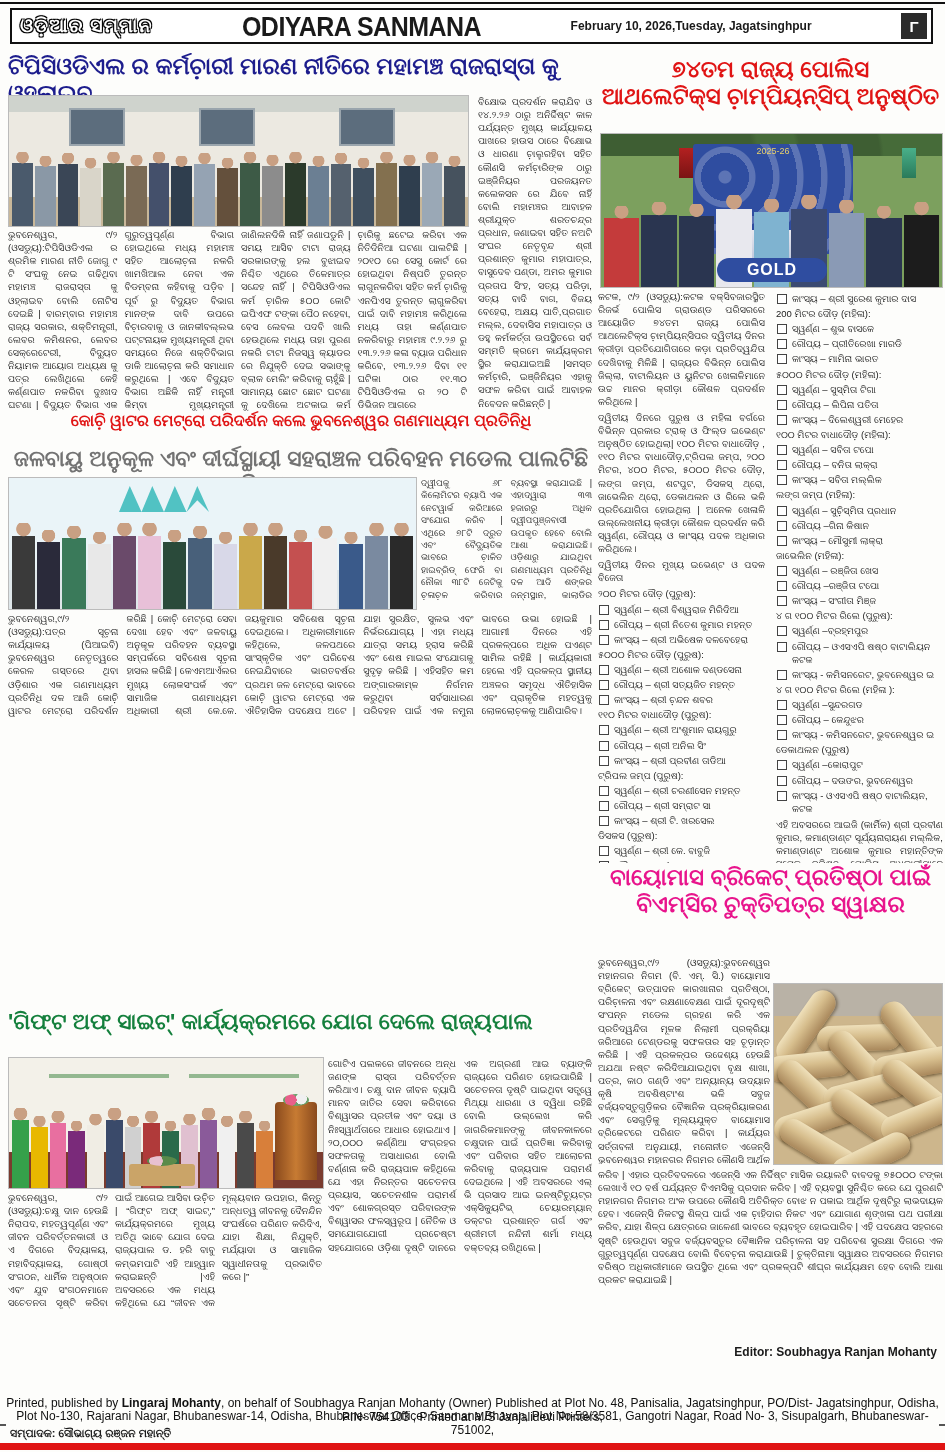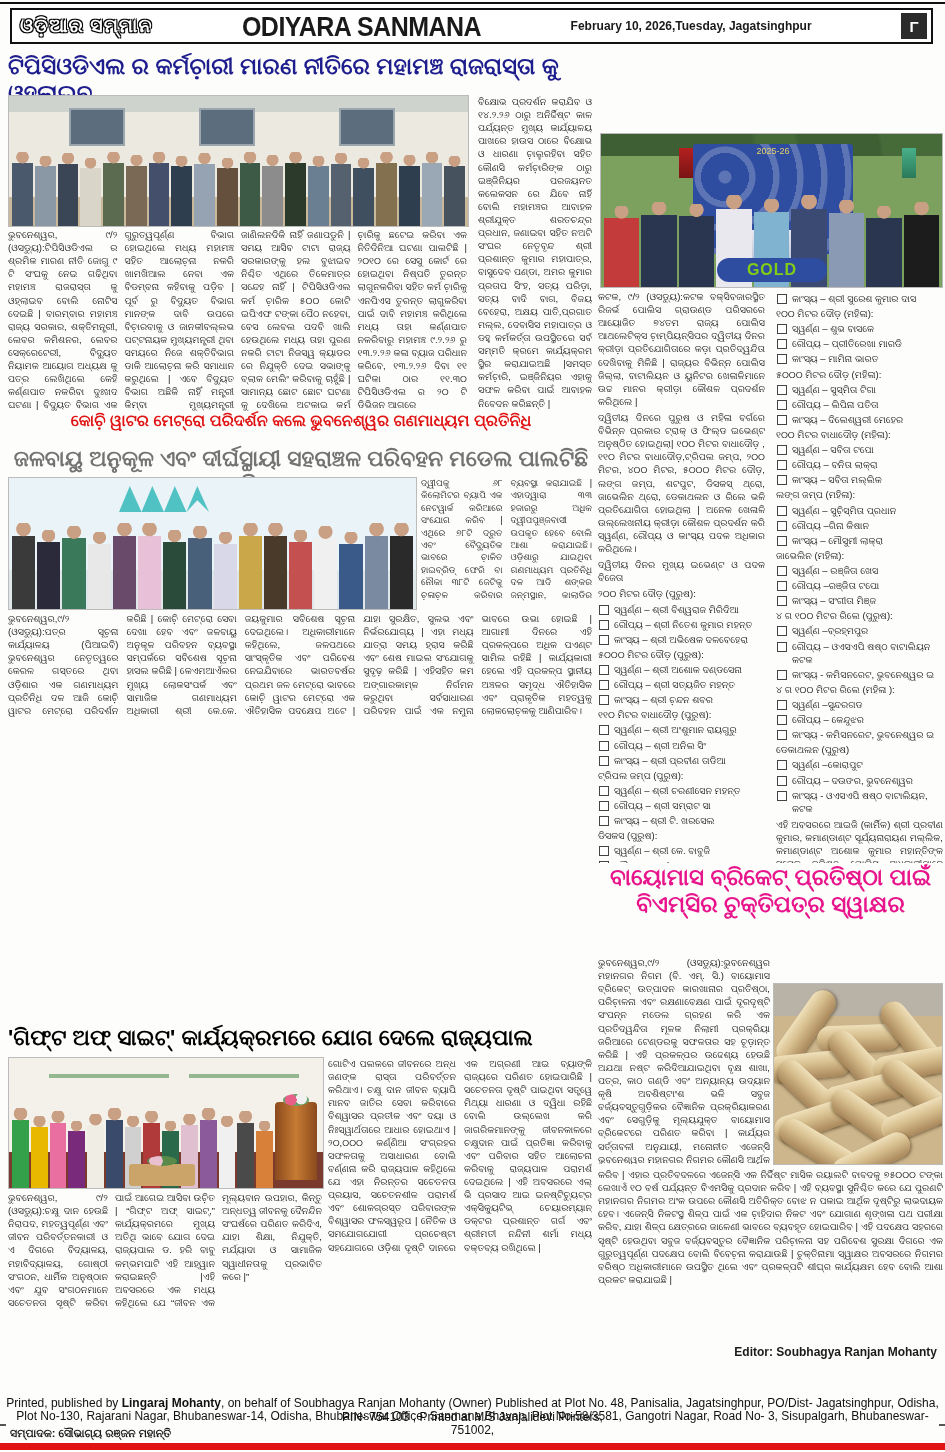--- a/index.html
+++ b/index.html
@@ -15,21 +15,21 @@
   .odia-date{margin-left:48px;font-size:13px;font-weight:bold;}
   .masthead{margin-left:auto;font-size:25px;font-weight:800;letter-spacing:-0.5px;transform:scaleY(1.08);}
   .en-date{margin-left:auto;font-size:12px;font-weight:bold;}
   .corner-box{margin-left:auto;margin-right:4px;width:26px;height:26px;background:#2b2b2b;
               display:flex;align-items:center;justify-content:center;color:#fff;font-size:15px;font-weight:bold;}
   
   .hl{font-weight:bold;line-height:1.18;}
   .hl1{left:8px;top:53px;width:586px;font-size:23px;color:#1d1d8d;}
   .hl2{left:8px;top:412px;width:586px;font-size:16px;color:#e01414;text-align:center;}
   .sub2{left:8px;top:446px;width:586px;font-size:22px;color:#737373;text-align:center;font-weight:bold;}
-  .hl3{left:8px;top:1009px;width:586px;font-size:22px;color:#000000;margin-top:16px;}
+  .hl3{left:8px;top:1009px;width:586px;font-size:22px;color:#15803d;}
   .hl4{left:598px;top:56px;width:345px;font-size:23px;color:#e01414;text-align:center;}
   .hl5{left:598px;top:864px;width:345px;font-size:23px;color:#e8148c;text-align:center;}
   
   .bodytxt{font-size:9.5px;line-height:1.38;text-align:justify;overflow:hidden;word-break:break-word;}
   .cols4{column-count:4;column-gap:7px;}
   .cols5{column-count:5;column-gap:8px;}
   .cols3{column-count:3;column-gap:7px;}
   .cols2{column-count:2;column-gap:8px;}
   
   .photo{overflow:hidden;border:1px solid #bbb;}
@@ -49,21 +49,21 @@
   .flowers{position:absolute;right:14px;top:36px;width:26px;height:12px;background:radial-gradient(circle at 30% 50%,#e85f8a 0 30%,transparent 31%),radial-gradient(circle at 70% 40%,#f0f0f0 0 28%,transparent 30%),#6aa06a;border-radius:50%;}
   .table3{position:absolute;left:120px;bottom:2px;width:66px;height:22px;background:#caa468;border-radius:3px;}
   .table3:before{content:"";position:absolute;left:18px;top:-8px;width:30px;height:10px;background:radial-gradient(circle at 30% 50%,#e8c0d0 0 30%,transparent 32%),#5a8a4a;border-radius:50%;}
   
   .photo4{left:600px;top:133px;width:341px;height:153px;background:linear-gradient(#9fb784 0 14%,#7ca05e 14%);}
   .trees{position:absolute;left:0;top:0;width:100%;height:22px;background:radial-gradient(circle at 10% 100%,#3e5e33 0 38%,transparent 40%),radial-gradient(circle at 35% 100%,#466b39 0 34%,transparent 36%),radial-gradient(circle at 60% 100%,#3e5e33 0 36%,transparent 38%),radial-gradient(circle at 85% 100%,#466b39 0 40%,transparent 42%);}
   .backdrop{position:absolute;left:92px;top:10px;width:160px;height:110px;background:
      repeating-radial-gradient(circle at 20% 30%,rgba(255,255,255,.22) 0 6px,transparent 7px 24px),#2f4da0;border-radius:3px;}
   .bd-year{position:absolute;left:0;top:2px;width:100%;text-align:center;color:#e8d06a;font-size:9px;font-weight:normal;}
   .gold-pill{position:absolute;left:116px;top:124px;width:110px;height:24px;background:#2f4da0;border-radius:12px;
-             display:flex;align-items:center;justify-content:center;color:#84cc16;font-weight:800;font-size:16px;letter-spacing:1px;}
+             display:flex;align-items:center;justify-content:center;color:#ffffff;font-weight:800;font-size:16px;letter-spacing:1px;}
   .flag{position:absolute;top:14px;width:14px;height:30px;}
   .podium-steps{position:absolute;left:122px;top:96px;width:100px;height:30px;background:linear-gradient(#e8e8f0,#c0c8dc);}
   
   .briq{left:773px;top:983px;width:168px;height:180px;background:linear-gradient(#b9b2a6 0 18%,#cdb68c 18%);position:absolute;overflow:hidden;border:1px solid #bbb;}
   .cyl{position:absolute;width:84px;height:26px;border-radius:13px;
        background:linear-gradient(#efe0ba,#d6bd8c 45%,#a9885c);box-shadow:1px 2px 3px rgba(60,40,10,.45);}
   
   .res-col{position:absolute;top:290px;height:573px;width:167px;overflow:hidden;font-size:9.5px;line-height:1.38;}
   .res-col p{margin:0 0 3px 0;text-align:justify;}
   .ev-t{margin-top:2px;}
@@ -169,20 +169,24 @@
         <div class="pp" style="height: 100%; background: radial-gradient(circle at 50% 7%, rgb(201, 160, 131) 0px, rgb(201, 160, 131) 8.5%, rgba(0, 0, 0, 0) 9.5%), linear-gradient(rgba(0, 0, 0, 0) 0px, rgba(0, 0, 0, 0) 15%, rgb(138, 90, 154) 15%);"></div>
         <div class="pp" style="height: 90%; background: radial-gradient(circle at 50% 7%, rgb(201, 160, 131) 0px, rgb(201, 160, 131) 8.5%, rgba(0, 0, 0, 0) 9.5%), linear-gradient(rgba(0, 0, 0, 0) 0px, rgba(0, 0, 0, 0) 15%, rgb(240, 240, 240) 15%);"></div>
         <div class="pp" style="height: 96%; background: radial-gradient(circle at 50% 7%, rgb(201, 160, 131) 0px, rgb(201, 160, 131) 8.5%, rgba(0, 0, 0, 0) 9.5%), linear-gradient(rgba(0, 0, 0, 0) 0px, rgba(0, 0, 0, 0) 15%, rgb(74, 74, 74) 15%);"></div>
         <div class="pp" style="height: 84%; background: radial-gradient(circle at 50% 7%, rgb(201, 160, 131) 0px, rgb(201, 160, 131) 8.5%, rgba(0, 0, 0, 0) 9.5%), linear-gradient(rgba(0, 0, 0, 0) 0px, rgba(0, 0, 0, 0) 15%, rgb(216, 127, 58) 15%);"></div>
       </div>
     <div class="table3"></div>
   </div>
   <div class="abs bodytxt cols2" style="left:328px;top:1057px;width:264px;height:333px;">ଗୋଟିଏ ପଲକରେ ଜୀବନରେ ଅନ୍ଧ ଜଣଙ୍କ ରାସ୍ତା ପରିବର୍ତ୍ତନ କରିଥାଏ। ଚକ୍ଷୁ ଦାନ ଜୀବନ ବ୍ୟାପି ମାନବ ଜାତିର ସେବା କରିବାରେ ବିଶ୍ୱାସର ପ୍ରତୀକ ଏବଂ ଦୟା ଓ ନିଃସ୍ୱାର୍ଥତାରେ ଆଧାର ହୋଇଥାଏ | ୨୦,୦୦୦ କର୍ଣ୍ଣିଆ ସଂଗ୍ରହର ସଫଳତାକୁ ଅସାଧାରଣ ବୋଲି ବର୍ଣ୍ଣନା କରି ରାଜ୍ୟପାଳ କହିଥିଲେ ଯେ ଏହା ନିରନ୍ତର ସଚେତନତା ପ୍ରୟାସ, ସଚେତନଶୀଳ ପରାମର୍ଶ ଏବଂ ଶୋକଗ୍ରସ୍ତ ପରିବାରଙ୍କ ବିଶ୍ୱାସର ଫଳସ୍ୱରୂପ | ନୈତିକ ଓ ସମଯୋଗଯୋଗୀ ପ୍ରଚେଷ୍ଟା ସହଯୋଗରେ ଓଡ଼ିଶା ଦୃଷ୍ଟି ଦାନରେ ଏକ ଅଗ୍ରଣୀ ଆଇ ବ୍ୟାଙ୍କି ରାଜ୍ୟରେ ପରିଣତ ହୋଇପାରିଛି | ସଚେତନତା ଦୃଷ୍ଟି ପାଇଥିବା ସତ୍ତ୍ୱେ ମିଥ୍ୟା ଧାରଣା ଓ ଦ୍ୱିଧା ରହିଛି ବୋଲି ଉଲ୍ଲେଖ କରି ଜାଗରିକମାନଙ୍କୁ ଜୀବନକାଳରେ ଚକ୍ଷୁଦାନ ପାଇଁ ପ୍ରତିଜ୍ଞା କରିବାକୁ ଏବଂ ପରିବାର ସହିତ ଆଲୋଚନା କରିବାକୁ ରାଜ୍ୟପାଳ ପରାମର୍ଶ ଦେଇଥିଲେ | ଏହି ଅବସରରେ ଏଲ୍ ଭି ପ୍ରସାଦ ଆଇ ଇନଷ୍ଟିଚ୍ୟୁଟ୍ର ଏକ୍ସିକ୍ୟୁଟିଭ୍ ଚେୟାରମ୍ୟାନ୍ ଡକ୍ଟର ପ୍ରଶାନ୍ତ ଗର୍ଗ ଏବଂ ଶ୍ରୀମତୀ ନନ୍ଦିନୀ ଶର୍ମା ମଧ୍ୟ ବକ୍ତବ୍ୟ ରଖିଥିଲେ |</div>
   <div class="abs bodytxt cols3" style="left:8px;top:1191px;width:314px;height:199px;">ଭୁବନେଶ୍ୱର, ୯/୨ (ଓସଡ୍ୟୁ):ଚକ୍ଷୁ ଦାନ ହେଉଛି ନିରାପଦ, ମହତ୍ୱପୂର୍ଣ୍ଣ ଏବଂ ଜୀବନ ପରିବର୍ତ୍ତନକାରୀ ଓ ଏ ଦିଗରେ ବିଦ୍ୟାଳୟ, ମହାବିଦ୍ୟାଳୟ, ଗୋଷ୍ଠୀ ସଂଗଠନ, ଧାର୍ମିକ ଅନୁଷ୍ଠାନ ଏବଂ ଯୁବ ସଂଗଠନମାନେ ସଚେତନତା ସୃଷ୍ଟି କରିବା ପାଇଁ ଆଗେଇ ଆସିବା ଉଚ଼ିତ | “ଗିଫ୍ଟ ଅଫ୍ ସାଇଟ୍,” କାର୍ଯ୍ୟକ୍ରମରେ ମୁଖ୍ୟ ଅତିଥି ଭାବେ ଯୋଗ ଦେଇ ରାଜ୍ୟପାଲ ଡ. ହରି ବାବୁ କମ୍ଭମପାଟି ଏହି ଆହ୍ୱାନ କରାଇଛନ୍ତି |ଏହି ଅବସରରେ ଏକ ମଧ୍ୟ କହିଥିଲେ ଯେ “ଜୀବନ ଏକ ମୂଲ୍ୟବାନ ଉପହାର, କିନ୍ତୁ ଅନ୍ଧତ୍ୱ ଜୀବନକୁ ଦୈନନ୍ଦିନ ସଂଘର୍ଷରେ ପରିଣତ କରିଦିଏ, ଯାହା ଶିକ୍ଷା, ନିଯୁକ୍ତି, ମର୍ଯ୍ୟାଦା ଓ ସାମାଜିକ ସ୍ୱାଧୀନତାକୁ ପ୍ରଭାବିତ କରେ |”</div>
 
+  <div class="abs hl hl4">
+    <div>୭୪ତମ ରାଜ୍ୟ ପୋଲିସ</div>
+    <div>ଆଥଲେଟିକ୍ସ ଚ଼ାମ୍ପିୟନ୍ସିପ୍ ଅନୁଷ୍ଠିତ</div>
+  </div>
   <div class="abs photo photo4">
     <div class="trees"></div>
     <div class="backdrop">
       <div class="bd-year">2025-26</div>
     </div>
     <div class="podium-steps"></div>
     <div class="flag" style="left:78px;background:linear-gradient(#b32020,#7a1414);"></div>
     <div class="flag" style="right:26px;background:linear-gradient(#49b08a,#2a7a5a);"></div>
     <div class="crowd" id="crowd4" style="height:92px;">
         <div class="pp" style="height: 88%; background: radial-gradient(circle at 50% 7%, rgb(201, 160, 131) 0px, rgb(201, 160, 131) 8.5%, rgba(0, 0, 0, 0) 9.5%), linear-gradient(rgba(0, 0, 0, 0) 0px, rgba(0, 0, 0, 0) 15%, rgb(196, 59, 59) 15%);"></div>
@@ -261,21 +265,21 @@
       <div class="medal">
         <span class="sq"></span>
         <span>ରୌପ୍ୟ – ଶ୍ରୀ ପ୍ରଦ୍ୟୁମ୍ନ କୁମାର ଚାଉତରାୟ</span>
       </div>
     </div>
   <div class="res-col" id="res-col2" style="left:776px;">
       <div class="medal">
         <span class="sq"></span>
         <span>କାଂସ୍ୟ – ଶ୍ରୀ ସୁରେଶ କୁମାର ଦାସ</span>
       </div>
-      <div class="ev-t">୧୦୦ ମିଟର ଦୌଡ଼ (ମହିଳା):</div>
+      <div class="ev-t">200 ମିଟର ଦୌଡ଼ (ମହିଳା):</div>
       <div class="medal">
         <span class="sq"></span>
         <span>ସ୍ୱର୍ଣ୍ଣ – ଶୁଭ ବାସକେ</span>
       </div>
       <div class="medal">
         <span class="sq"></span>
         <span>ରୌପ୍ୟ – ପ୍ରୀତିରେଖା ମାରଡି</span>
       </div>
       <div class="medal">
         <span class="sq"></span>

